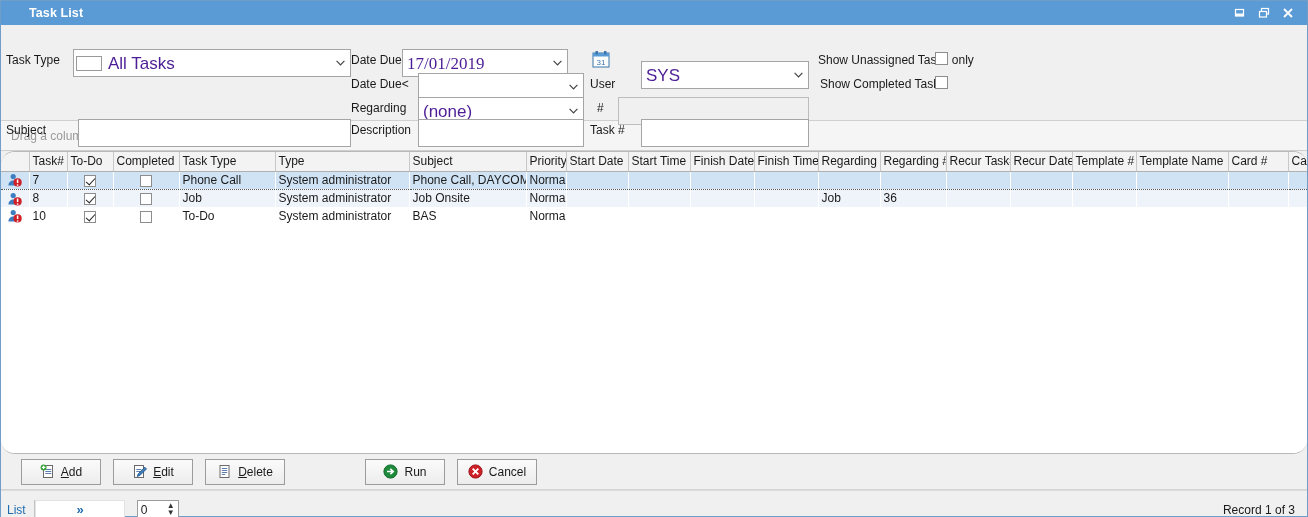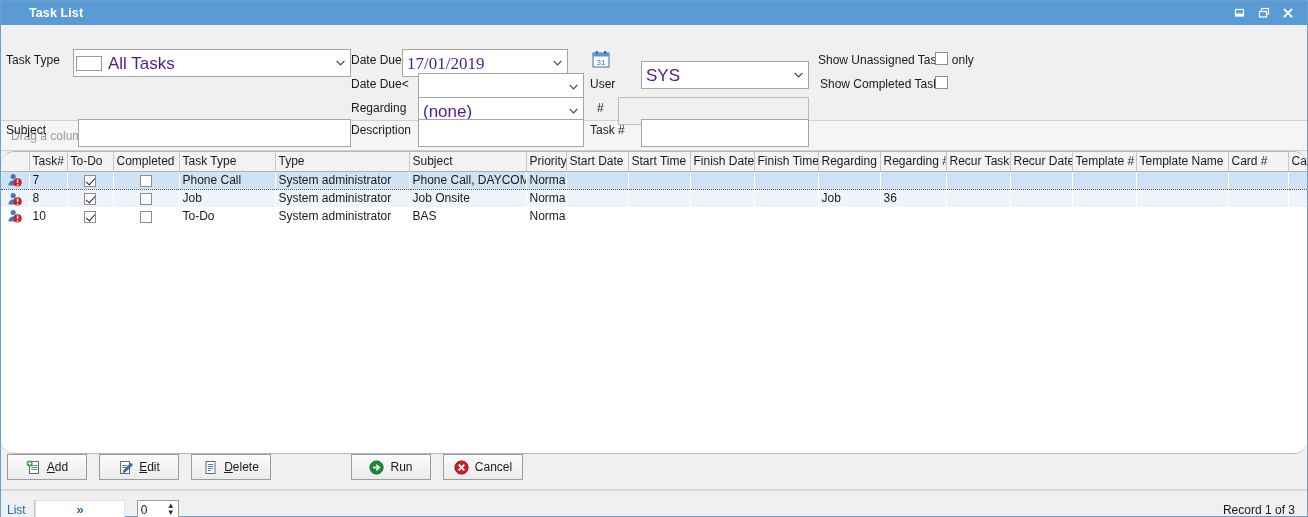--- a/index.html
+++ b/index.html
@@ -168,22 +168,22 @@
     border-width: 0 1.6px 1.6px 0;
     transform: rotate(42deg);
   }
   .rowicon { display: inline-block; vertical-align: middle; }
   .gridfill { background: #ffffff; height: 100%; }
 
   
   .btnbar {
     height: 36px; min-height: 36px;
     background: #f0f0f0;
-    display: flex; 
-    padding-left: 6px;
+    display: flex; align-items: center;
+    padding-left: 20px;
     gap: 0;
     border-bottom: 1px solid #d4d4d4;
   }
   .btn {
     height: 26px;
     border: 1px solid #9c9c9c;
     background: linear-gradient(#fbfbfb, #ececec);
     display: inline-flex; align-items: center; justify-content: center;
     gap: 6px;
     font-size: 12px;

